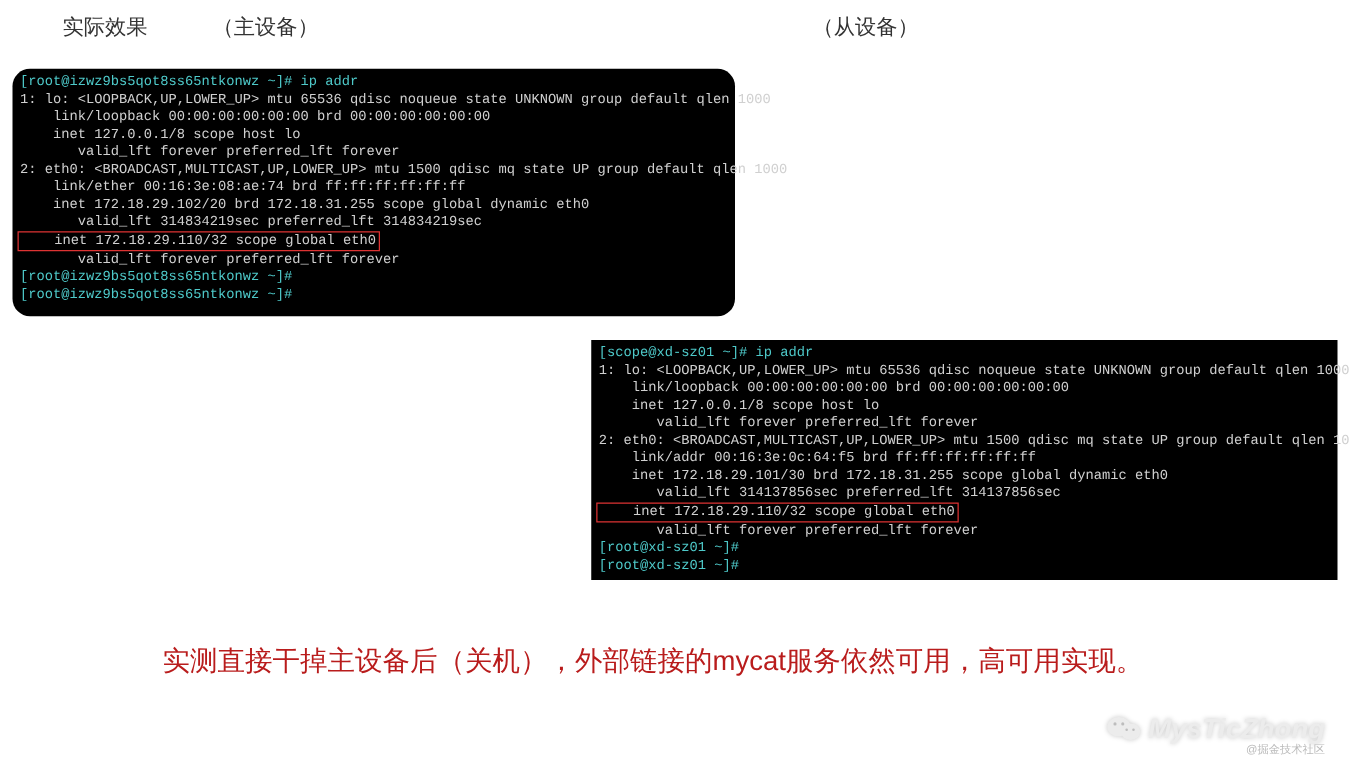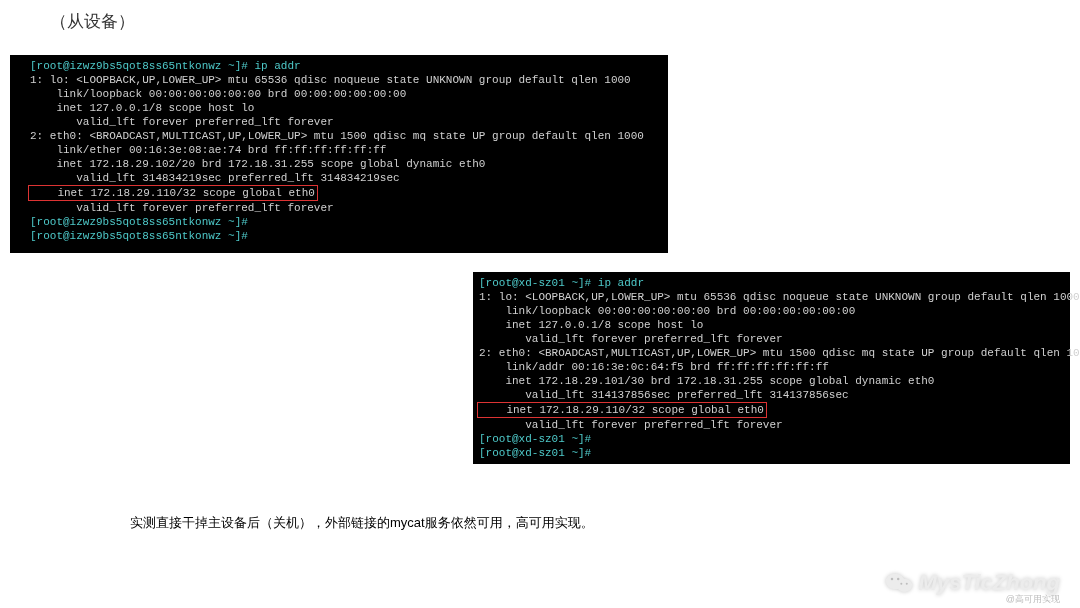--- a/index.html
+++ b/index.html
@@ -26,46 +26,47 @@
     color: #d0d0d0;
     font-family: "Courier New", monospace;
     font-size: 11px;
     line-height: 14px;
     white-space: pre;
     position: absolute;
   }
   .term1 {
     left: 10px;
     top: 55px;
-    width: 658px;
+    width: 578px;
     height: 198px;
-    padding: 4px 20px;
+    padding: 4px 6px;
     box-sizing: border-box;
+    border-radius: 14px;
   }
   .term2 {
     left: 473px;
     top: 272px;
     width: 597px;
     height: 192px;
     padding: 4px 6px;
     box-sizing: border-box;
   }
   .bracket-teal { color: #4ec9c9; }
   .hl-box {
     border: 1px solid #d33;
     display: inline-block;
     padding: 0 2px;
     margin-left: -2px;
   }
   .conclusion {
     position: absolute;
     left: 130px;
     top: 514px;
-    font-size: 13px;
-    color: #000000;
+    font-size: 22px;
+    color: #b91c1c;
   }
   .watermark {
     position: absolute;
     right: 20px;
     bottom: 12px;
     display: flex;
     align-items: center;
     opacity: 0.55;
     color: #fff;
     filter: drop-shadow(0 0 2px rgba(0,0,0,0.4));
@@ -83,38 +84,40 @@
     right: 20px;
     bottom: 2px;
     font-size: 9px;
     color: #bbb;
   }
 </style>
 </head>
 <body>
 
 <div class="header-labels">
+  <span class="label-left">实际效果</span>
+  <span class="label-main">（主设备）</span>
   <span class="label-slave">（从设备）</span>
 </div>
 
 <div class="terminal term1"><span class="bracket-teal">[root@izwz9bs5qot8ss65ntkonwz ~]# ip addr</span>
 <span>1: lo: &lt;LOOPBACK,UP,LOWER_UP&gt; mtu 65536 qdisc noqueue state UNKNOWN group default qlen 1000</span>
 <span>    link/loopback 00:00:00:00:00:00 brd 00:00:00:00:00:00</span>
 <span>    inet 127.0.0.1/8 scope host lo</span>
 <span>       valid_lft forever preferred_lft forever</span>
 <span>2: eth0: &lt;BROADCAST,MULTICAST,UP,LOWER_UP&gt; mtu 1500 qdisc mq state UP group default qlen 1000</span>
 <span>    link/ether 00:16:3e:08:ae:74 brd ff:ff:ff:ff:ff:ff</span>
 <span>    inet 172.18.29.102/20 brd 172.18.31.255 scope global dynamic eth0</span>
 <span>       valid_lft 314834219sec preferred_lft 314834219sec</span>
 <span class="hl-box">    inet 172.18.29.110/32 scope global eth0</span>
 <span>       valid_lft forever preferred_lft forever</span>
 <span class="bracket-teal">[root@izwz9bs5qot8ss65ntkonwz ~]#</span>
 <span class="bracket-teal">[root@izwz9bs5qot8ss65ntkonwz ~]#</span></div>
 
-<div class="terminal term2"><span class="bracket-teal">[root@xd-sz01 ~]# ip addr</span>
+<div class="terminal term2"><span class="bracket-teal">[scope@xd-sz01 ~]# ip addr</span>
 <span>1: lo: &lt;LOOPBACK,UP,LOWER_UP&gt; mtu 65536 qdisc noqueue state UNKNOWN group default qlen 1000</span>
 <span>    link/loopback 00:00:00:00:00:00 brd 00:00:00:00:00:00</span>
 <span>    inet 127.0.0.1/8 scope host lo</span>
 <span>       valid_lft forever preferred_lft forever</span>
 <span>2: eth0: &lt;BROADCAST,MULTICAST,UP,LOWER_UP&gt; mtu 1500 qdisc mq state UP group default qlen 1000</span>
 <span>    link/addr 00:16:3e:0c:64:f5 brd ff:ff:ff:ff:ff:ff</span>
 <span>    inet 172.18.29.101/30 brd 172.18.31.255 scope global dynamic eth0</span>
 <span>       valid_lft 314137856sec preferred_lft 314137856sec</span>
 <span class="hl-box">    inet 172.18.29.110/32 scope global eth0</span>
 <span>       valid_lft forever preferred_lft forever</span>
@@ -128,13 +131,13 @@
     <ellipse cx="13" cy="13" rx="12" ry="10" fill="#ddd"></ellipse>
     <ellipse cx="25" cy="18" rx="10" ry="8.5" fill="#ddd"></ellipse>
     <circle cx="9" cy="10" r="1.6" fill="#888"></circle>
     <circle cx="17" cy="10" r="1.6" fill="#888"></circle>
     <circle cx="21" cy="16" r="1.3" fill="#888"></circle>
     <circle cx="28" cy="16" r="1.3" fill="#888"></circle>
   </svg>
   <span class="watermark-text">MysTicZhong</span>
 </div>
 
-<div class="footer-note">@高可用实现</div>
+<div class="footer-note">@掘金技术社区</div>
 
 </body></html>

